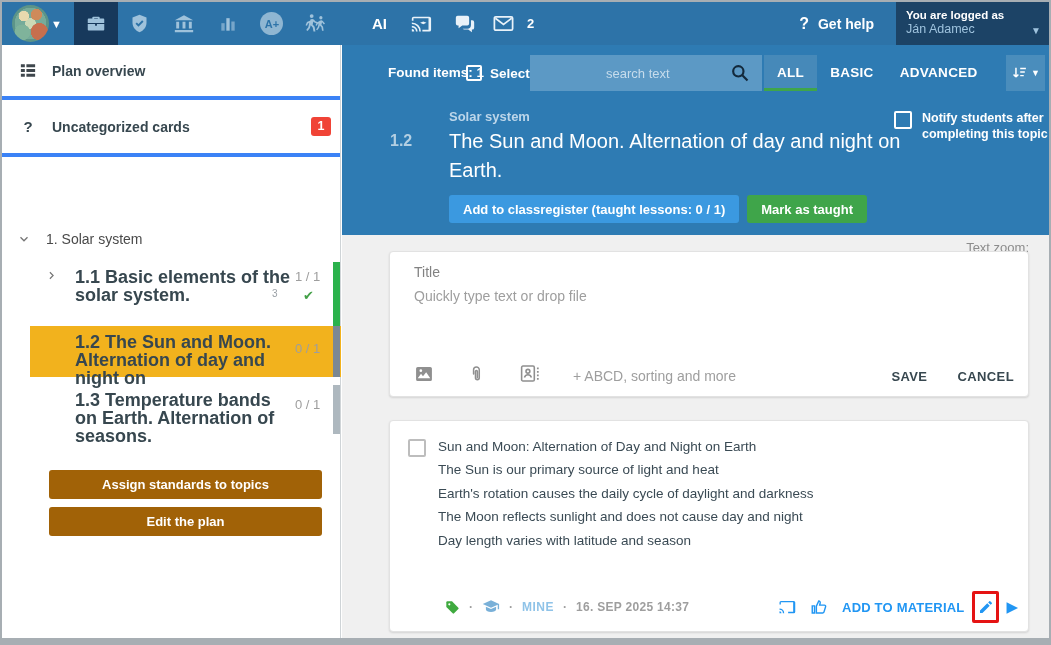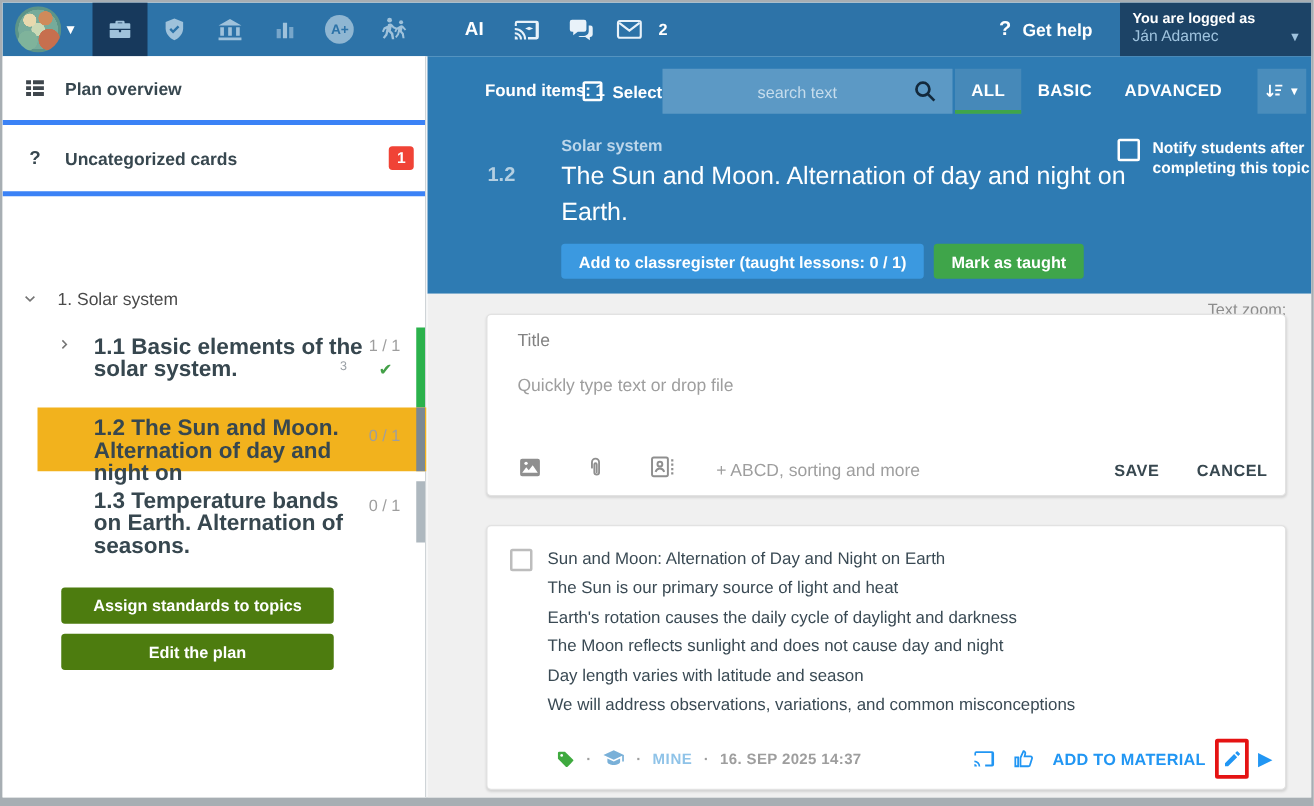--- a/index.html
+++ b/index.html
@@ -48,21 +48,21 @@
 .tree-root .chev{margin-left:16px;color:#757575}
 .tree-root .lbl{font-size:14px;color:#4a4a4a;margin-left:16px}
 .topic{position:absolute;left:0;width:100%;cursor:pointer}
 .topic .ttl{position:absolute;left:73px;top:6px;width:218px;font-size:18px;font-weight:bold;color:#37474f;line-height:18px}
 .topic .prog{position:absolute;left:293px;top:7px;font-size:13px;color:#9e9e9e}
 .topic .strip{position:absolute;right:0;top:0;width:7px;height:100%}
 .t-active{background:#f2b21d;left:28px !important;width:311px !important}
 .t-active .ttl{left:45px}
 .t-active .prog{left:265px;color:#8d7b45}
 .cnt-badge{position:absolute;left:270px;top:243px;font-size:10px;color:#9aa0a6}
-.sb-btn{position:absolute;left:47px;width:218px;height:29px;background:#4d7c0f;border-radius:3px;color:#fff;font-size:13px;font-weight:bold;display:flex;align-items:center;justify-content:center;cursor:pointer}
+.sb-btn{position:absolute;left:47px;width:273px;height:29px;background:#a16207;border-radius:3px;color:#fff;font-size:13px;font-weight:bold;display:flex;align-items:center;justify-content:center;cursor:pointer}
 .checkmark{color:#43a047;font-size:13px}
 
 
 .main{position:absolute;top:43px;left:340px;right:0;bottom:0}
 .blue-head{position:absolute;top:0;left:0;width:100%;height:190px;background:#2e7bb3;color:#fff}
 .gray-body{position:absolute;top:190px;left:0;width:100%;bottom:0;background:#f0f0f0}
 
 .found{left:46px;top:20px;font-size:13.5px;font-weight:bold}
 .cb{border:2px solid #fff;border-radius:2px;background:transparent;cursor:pointer}
 .cb16{width:16px;height:16px}
@@ -85,21 +85,21 @@
 .btnrow{left:107px;top:150px;display:flex;gap:8px}
 .hbtn{height:28px;border-radius:3px;color:#fff;font-size:13px;font-weight:bold;display:flex;align-items:center;justify-content:center;padding:0 14px;cursor:pointer}
 .hbtn.blue{background:#3b99e0}
 .hbtn.green{background:#3fa54a}
 
 .textzoom{top:5px;right:20px;font-size:13px;color:#8c8c8c;z-index:1}
 .card{position:absolute;left:47px;width:640px;background:#fff;border:1px solid #e2e2e2;border-radius:4px;box-shadow:0 1px 2px rgba(0,0,0,.12);z-index:2}
 #card-editor{top:16px;height:146px}
 #card-material{top:185px;height:212px}
 .ed-title{left:24px;top:12px;font-size:14px;color:#828282}
-.ed-body{left:24px;top:48px;font-size:14px;color:#9e9e9e}
+.ed-body{left:24px;top:36px;font-size:14px;color:#9e9e9e}
 .ed-row{position:absolute;left:24px;right:14px;bottom:12px;height:26px;display:flex;align-items:flex-end}
 .ed-ic{color:#8f8f8f;margin-right:33px;cursor:pointer}
 .ed-more{font-size:14px;color:#9e9e9e;cursor:pointer}
 .ed-act{font-size:13px;font-weight:bold;color:#37474f;letter-spacing:.4px;cursor:pointer}
 .mat-cb{left:18px;top:18px;border-color:#bdbdbd}
 .mat-text{position:absolute;left:48px;top:14px;right:16px;font-size:13.5px;color:#3a4a54;line-height:23.4px}
 .mat-foot{position:absolute;left:24px;right:10px;bottom:8px;height:32px;display:flex;align-items:center}
 .dot{color:#9e9e9e;font-weight:bold;margin:0 9px;font-size:12px}
 .mine{font-size:12px;font-weight:bold;color:#8fc3e8;letter-spacing:.5px}
 .mdate{font-size:12px;font-weight:bold;color:#9e9e9e;letter-spacing:.3px}
@@ -338,21 +338,20 @@
       </div>
 
       <div class="card" id="card-material">
         <span class="abs cb cb18 mat-cb"></span>
         <div class="mat-text">
           <div>Sun and Moon: Alternation of Day and Night on Earth</div>
           <div>The Sun is our primary source of light and heat</div>
           <div>Earth's rotation causes the daily cycle of daylight and darkness</div>
           <div>The Moon reflects sunlight and does not cause day and night</div>
           <div>Day length varies with latitude and season</div>
-          <div>We will address observations, variations, and common misconceptions</div>
         </div>
 
         <div class="mat-foot">
           <span style="width:30px"></span>
           <span style="color:#3faa3f">
               <svg width="16" height="16" viewBox="0 0 24 24">
                 <path fill="currentColor" d="M3.5 12V5A1.5 1.5 0 0 1 5 3.5h7L21.5 13a1.5 1.5 0 0 1 0 2.1l-6.4 6.4a1.5 1.5 0 0 1-2.1 0L3.5 12z"></path>
                 <circle cx="8" cy="8" r="1.6" fill="#fff"></circle>
               </svg>
             </span>

